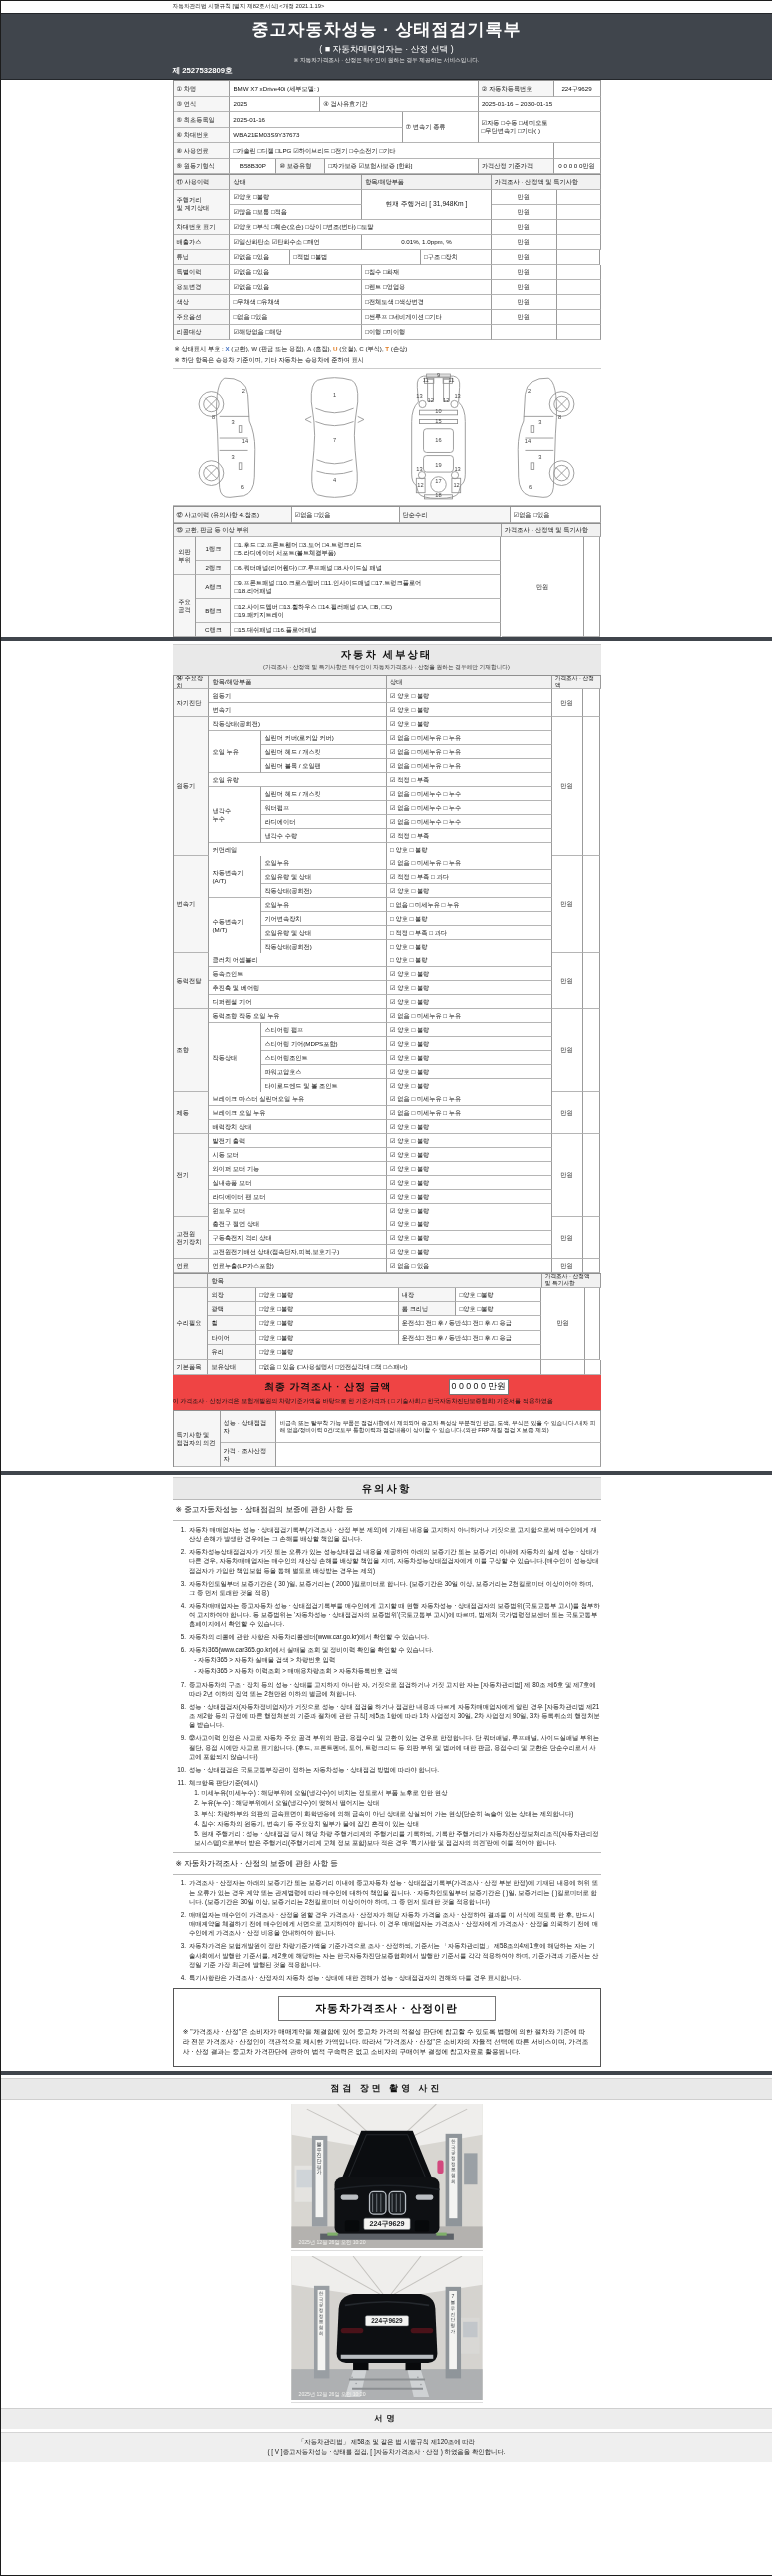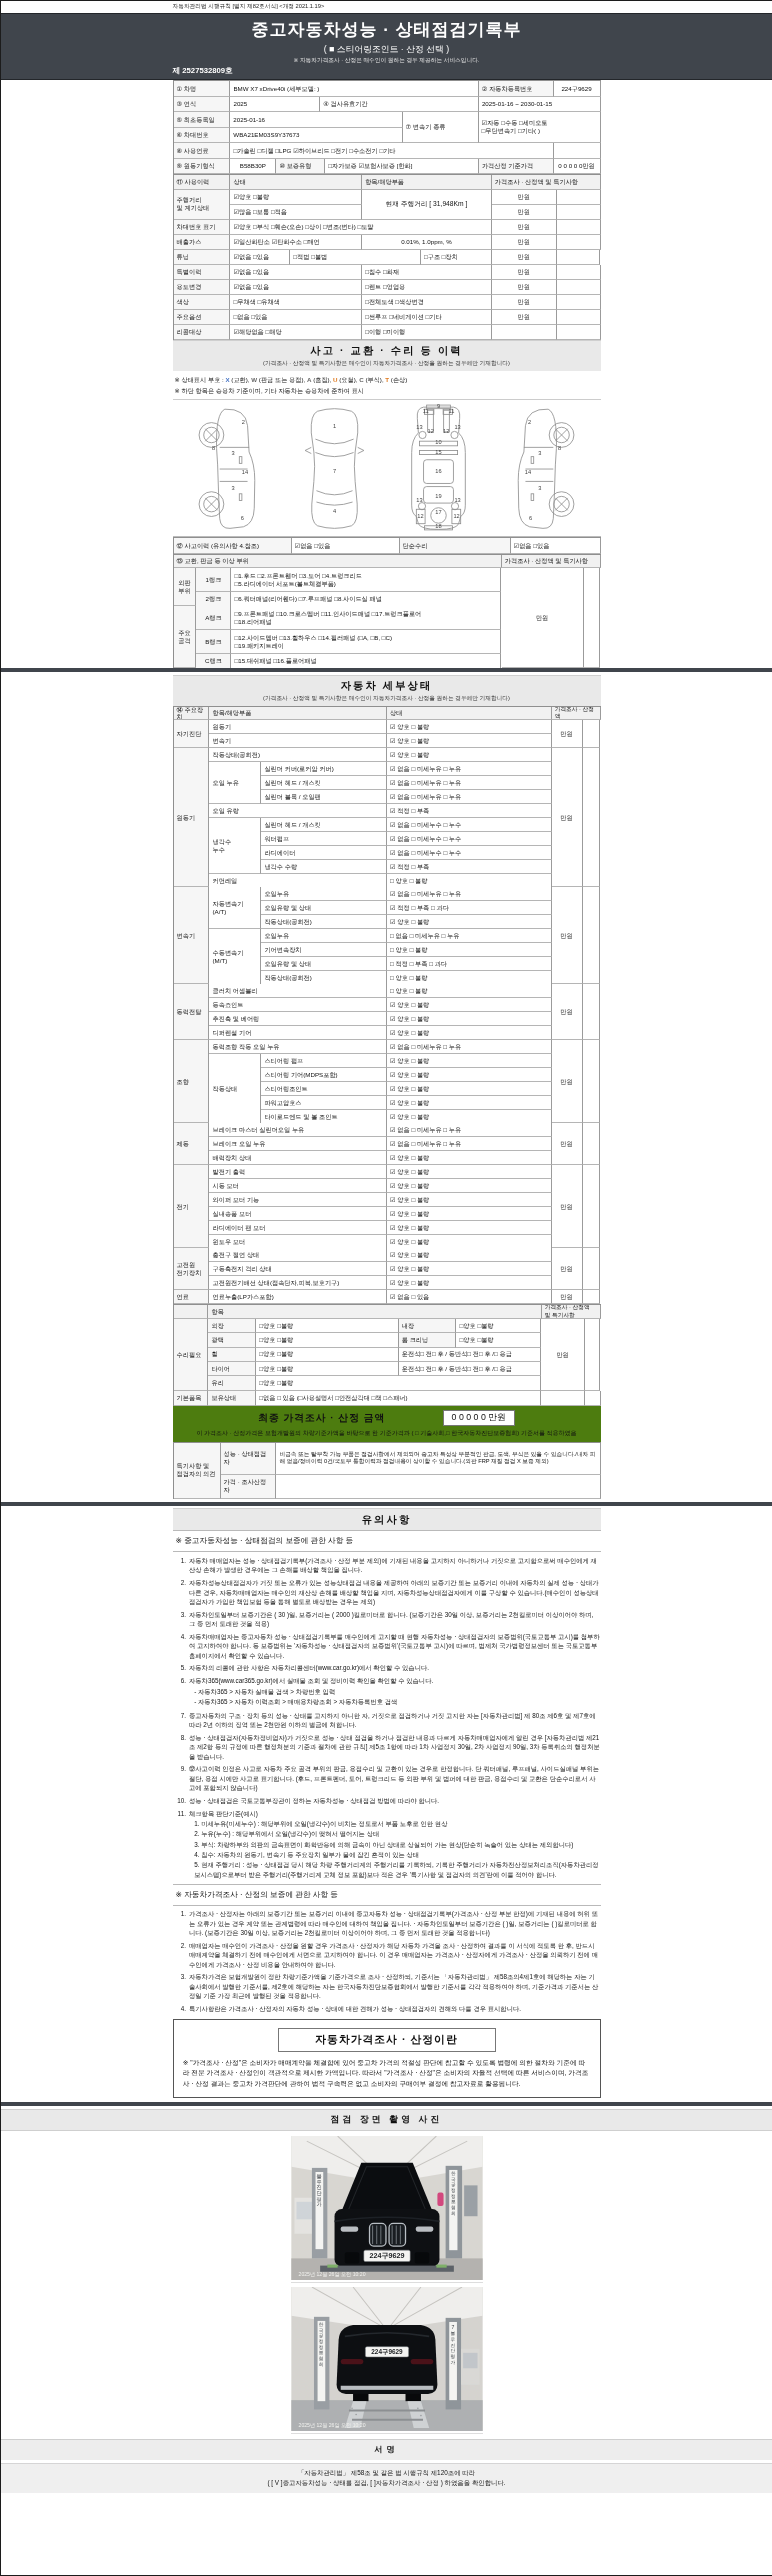--- a/index.html
+++ b/index.html
@@ -31,45 +31,45 @@
   .sepgap{height:2.6px;background:#fff;}
   .legendrow{font-size:6.2px;margin:2.1px 0;}
   .legendrow b{font-weight:bold;}
   .diagwrap{display:flex;justify-content:space-around;align-items:center;padding:3.1px 5.2px;border-bottom:0.5px solid #bbb;}
   .notices{font-size:6.3px;}
   .nitem{display:flex;margin:3.6px 0;line-height:9.3px;}
   .nnum{width:13.4px;flex:none;text-align:right;padding-right:3.1px;}
   .ntext{flex:1;}
   .nsub{margin:1px 0 1px 5.2px;line-height:9.3px;}
   .bandrule{border-top:0.5px solid #b9b9b9;border-bottom:0.5px solid #b9b9b9;padding:5.2px 3.1px;font-size:7.7px;}
-  .bigband{background:#4d7c0f;text-align:center;padding:4.1px 0;}
+  .bigband{background:#ef4444;padding:4.1px 0;}
   .pricefinal{display:flex;justify-content:center;align-items:center;gap:9.3px;}
   .pricefinal .t{font-size:9.8px;font-weight:bold;letter-spacing:1px;}
-  .pricefinal .v{font-size:8.8px;border:0.5px solid #777;background:#fff;padding:1px 8px;margin-left:48px;}
+  .pricefinal .v{font-size:8.8px;border:0.5px solid #777;background:#fff;padding:1px 2px;margin-left:48px;}
   .pricenote{font-size:6px;margin-top:2.1px;}
   .pbox{border:0.5px solid #555;margin:6.2px 0 0 0;padding:7.2px 9.3px 8.2px 9.3px;}
   .pboxtitle{border:0.5px solid #777;width:216px;margin:0 auto;text-align:center;font-size:10.8px;font-weight:bold;padding:4.1px 0;letter-spacing:1px;}
   .pboxbody{font-size:6.7px;line-height:10.3px;margin-top:6.2px;}
   .photoband{background:#e9e9e9;text-align:center;padding:4.1px 0;font-size:8.8px;font-weight:bold;letter-spacing:3.1px;border-top:0.5px solid #cfcfcf;border-bottom:0.5px solid #cfcfcf;}
   .photo{display:block;margin:4.6px auto;border-bottom:0.5px solid #ddd;}
   .signband{background:#ededed;text-align:center;padding:4.6px 0;font-size:8.2px;font-weight:bold;letter-spacing:4.1px;border-top:0.5px solid #cfcfcf;}
   .fee{text-align:right;padding:4.1px 31px 2.1px 0;font-size:9.8px;color:#2d55a5;letter-spacing:0.5px;}
   .footerband{background:#efefef;text-align:center;font-size:6.4px;line-height:9.8px;padding:4.1px 0 5.2px 0;border-top:0.5px solid #d5d5d5;margin-top:3.1px;}
 </style>
 </head>
 <body>
 
 <div class="page">
 
   <div class="doc refstrip">자동차관리법 시행규칙 [별지 제82호서식] &lt;개정 2021.1.19&gt;</div>
 
   <div class="darkband">
     <div class="inner">
       <div class="bigtitle">중고자동차성능 · 상태점검기록부</div>
-      <div class="subtitle">( ■ 스티어링조인트 · 산정 선택 )</div>
+      <div class="subtitle">( ■ 자동차매매업자는 · 산정 선택 )</div>
       <div class="titlenote">※ 자동차가격조사 · 산정은 매수인이 원하는 경우 제공하는 서비스입니다.</div>
     </div>
     <div class="docno">제 2527532809호</div>
   </div>
 
   <div class="doc">
     <div id="tbl-basic">
         <div class="tbl">
           <div class="trow" style="height: 15.5px;">
             <div class="tcell lab" style="width: 57px;">① 차명</div>
@@ -172,24 +172,20 @@
           <div class="trow" style="height: 15px;">
             <div class="tcell lab" style="width: 57px;">리콜대상</div>
             <div class="tcell " style="width: 132px;">☑해당없음 □해당</div>
             <div class="tcell " style="width: 130px;">□이행  □미이행</div>
             <div class="tcell " style="width: 65px;"></div>
             <div class="tcell " style="width: 44px;"></div>
           </div>
         </div>
       </div>
 
-    <div class="secband">
-      <div class="sectitle">사고 · 교환 · 수리 등 이력</div>
-      <div class="secsub">(가격조사 · 산정액 및 특기사항은 매수인이 자동차가격조사 · 산정을 원하는 경우에만 기재합니다)</div>
-    </div>
     <div style="padding:3.1px 2.1px 1px 2.1px;border-bottom:0.5px solid #ccc;">
       <div class="legendrow" id="legend-row"><span>※ 상태표시 부호 : </span><b style="color: rgb(68, 114, 196);">X</b><span> (교환), </span><b style="color: rgb(102, 102, 102);">W</b><span> (판금 또는 용접), </span><b style="color: rgb(102, 102, 102);">A</b><span> (흠집), </span><b style="color: rgb(224, 123, 32);">U</b><span> (요철), </span><b style="color: rgb(102, 102, 102);">C</b><span> (부식), </span><b style="color: rgb(224, 123, 32);">T</b><span> (손상)</span></div>
       <div class="legendrow">※ 하단 항목은 승용차 기준이며, 기타 자동차는 승용차에 준하여 표시</div>
     </div>
     <div class="diagwrap" id="diagrams">
         <svg width="77" height="130" viewBox="0 0 130 252">
           <g fill="none" stroke="#8d8d8d" stroke-width="1.6">
             <circle cx="30" cy="62" r="24"></circle>
             <circle cx="30" cy="62" r="15"></circle>
             <path d="M18 50 42 74 M42 50 18 74"></path>

